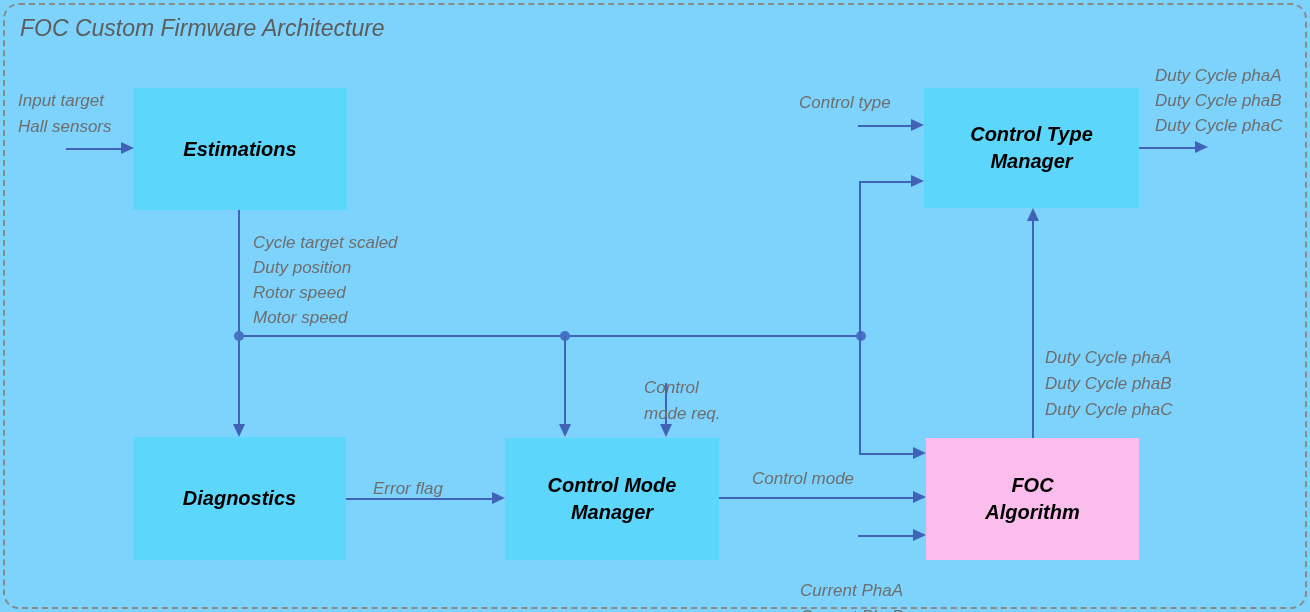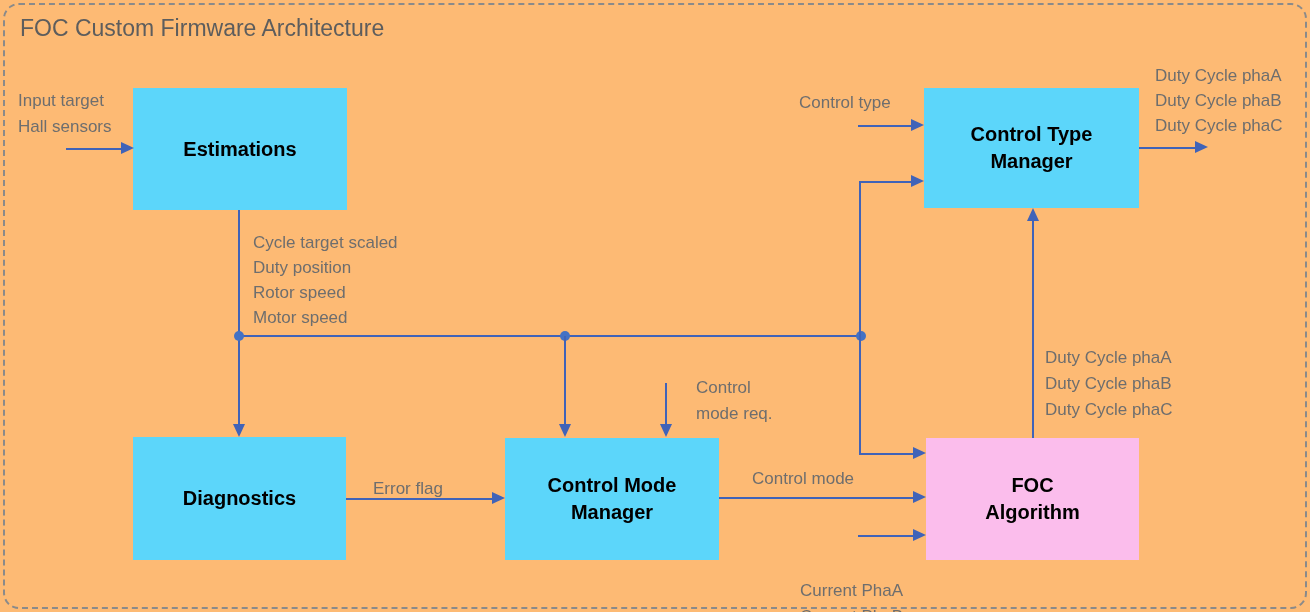--- a/index.html
+++ b/index.html
@@ -1,18 +1,18 @@
 <!DOCTYPE html>
 <html><head>
 <meta charset="utf-8">
 <style>
   * { margin:0; padding:0; box-sizing:border-box; }
   html,body { background:#000; }
   body { font-family:"Liberation Sans", sans-serif; }
-  .canvas { position:relative; width:1310px; height:612px; background:#fdba74; overflow:hidden; }
+  .canvas { position:relative; width:1310px; height:612px; background:#7dd3fc; overflow:hidden;font-style:italic; }
   .frame { position:absolute; left:3px; top:3px; width:1304px; height:606px;
            border:2px dashed #8a8a8a; border-radius:16px; }
   .title { position:absolute; left:20px; top:15px; font-size:23px; color:#5d5d5d; }
   .box { position:absolute; display:flex; flex-direction:column; align-items:center;
          justify-content:center; font-weight:bold; font-size:20px; color:#000;
          text-align:center; line-height:27px; }
   .cyan { background:#5cd6fa; }
   .pink { background:#fbbdec; }
   .lbl { position:absolute; color:#6e6e6e; font-size:17px; line-height:25px; white-space:nowrap; }
   .hline, .vline { position:absolute; background:#4063b8; }
@@ -112,21 +112,21 @@
   </div>
 
   <div class="lbl" style="left:799px; top:90px;">Control type</div>
 
   <div class="lbl" style="left:1155px; top:63px;">
     <div>Duty Cycle phaA</div>
     <div>Duty Cycle phaB</div>
     <div>Duty Cycle phaC</div>
   </div>
 
-  <div class="lbl" style="left:696px; top:375px; line-height:26px;">
+  <div class="lbl" style="left:644px; top:375px; line-height:26px;">
     <div>Control</div>
     <div>mode req.</div>
   </div>
 
   <div class="lbl" style="left:373px; top:476px;">Error flag</div>
 
   <div class="lbl" style="left:752px; top:466px;">Control mode</div>
 
   <div class="lbl" style="left:1045px; top:345px; line-height:26px;">
     <div>Duty Cycle phaA</div>

